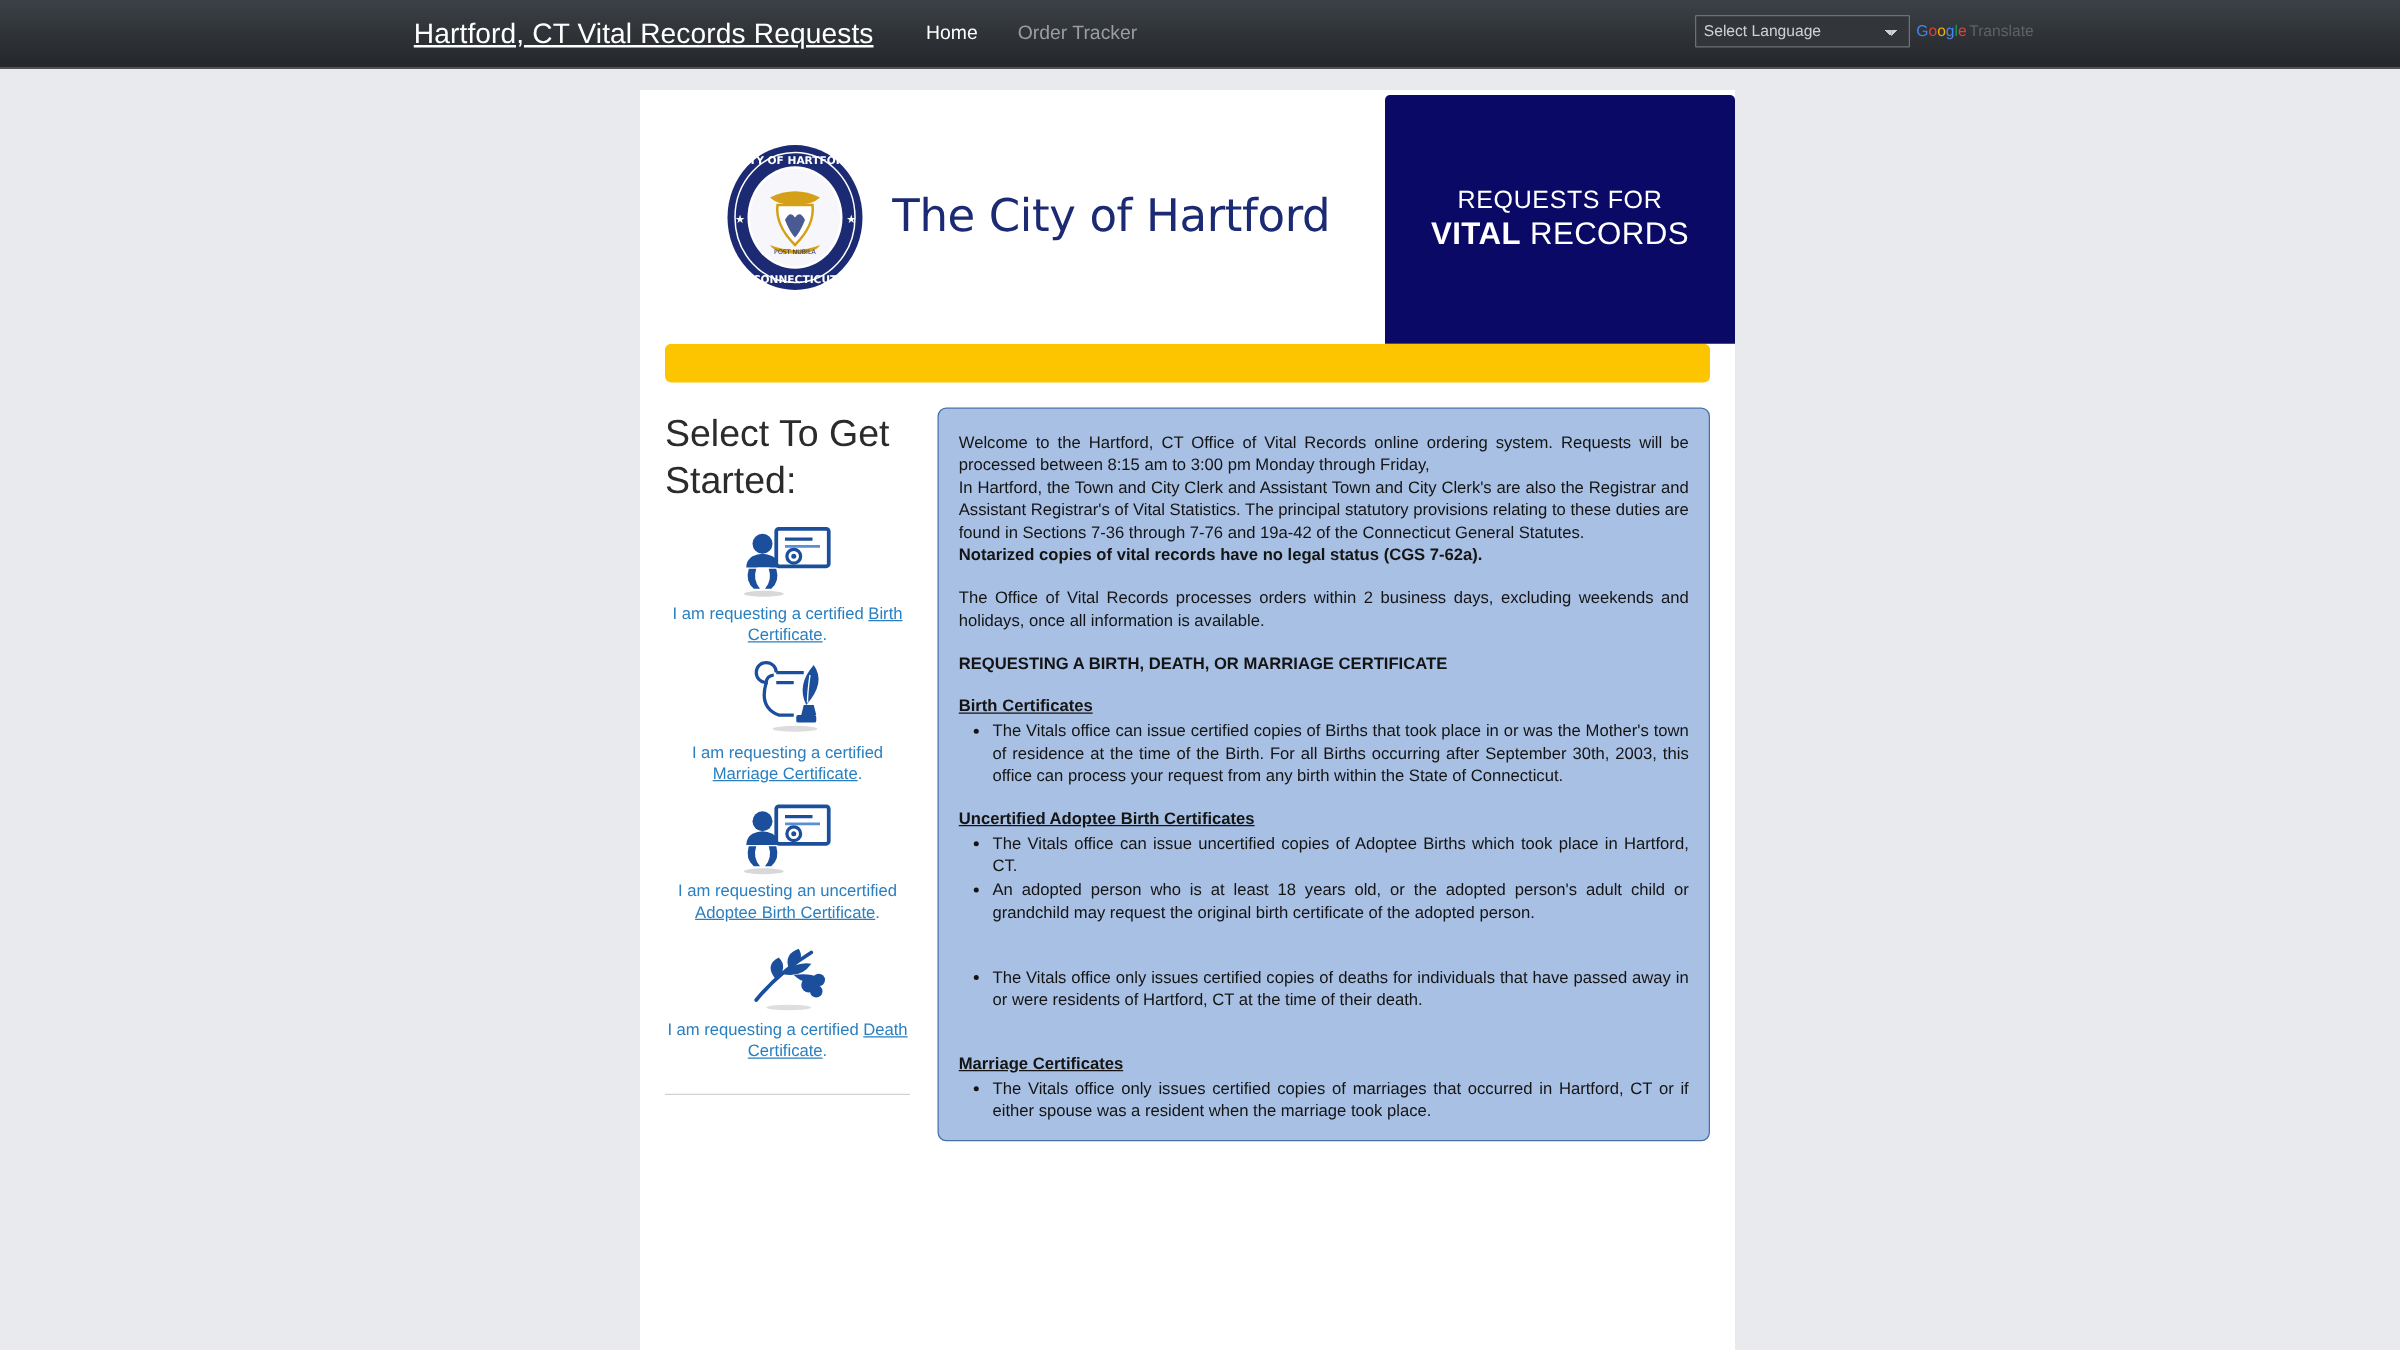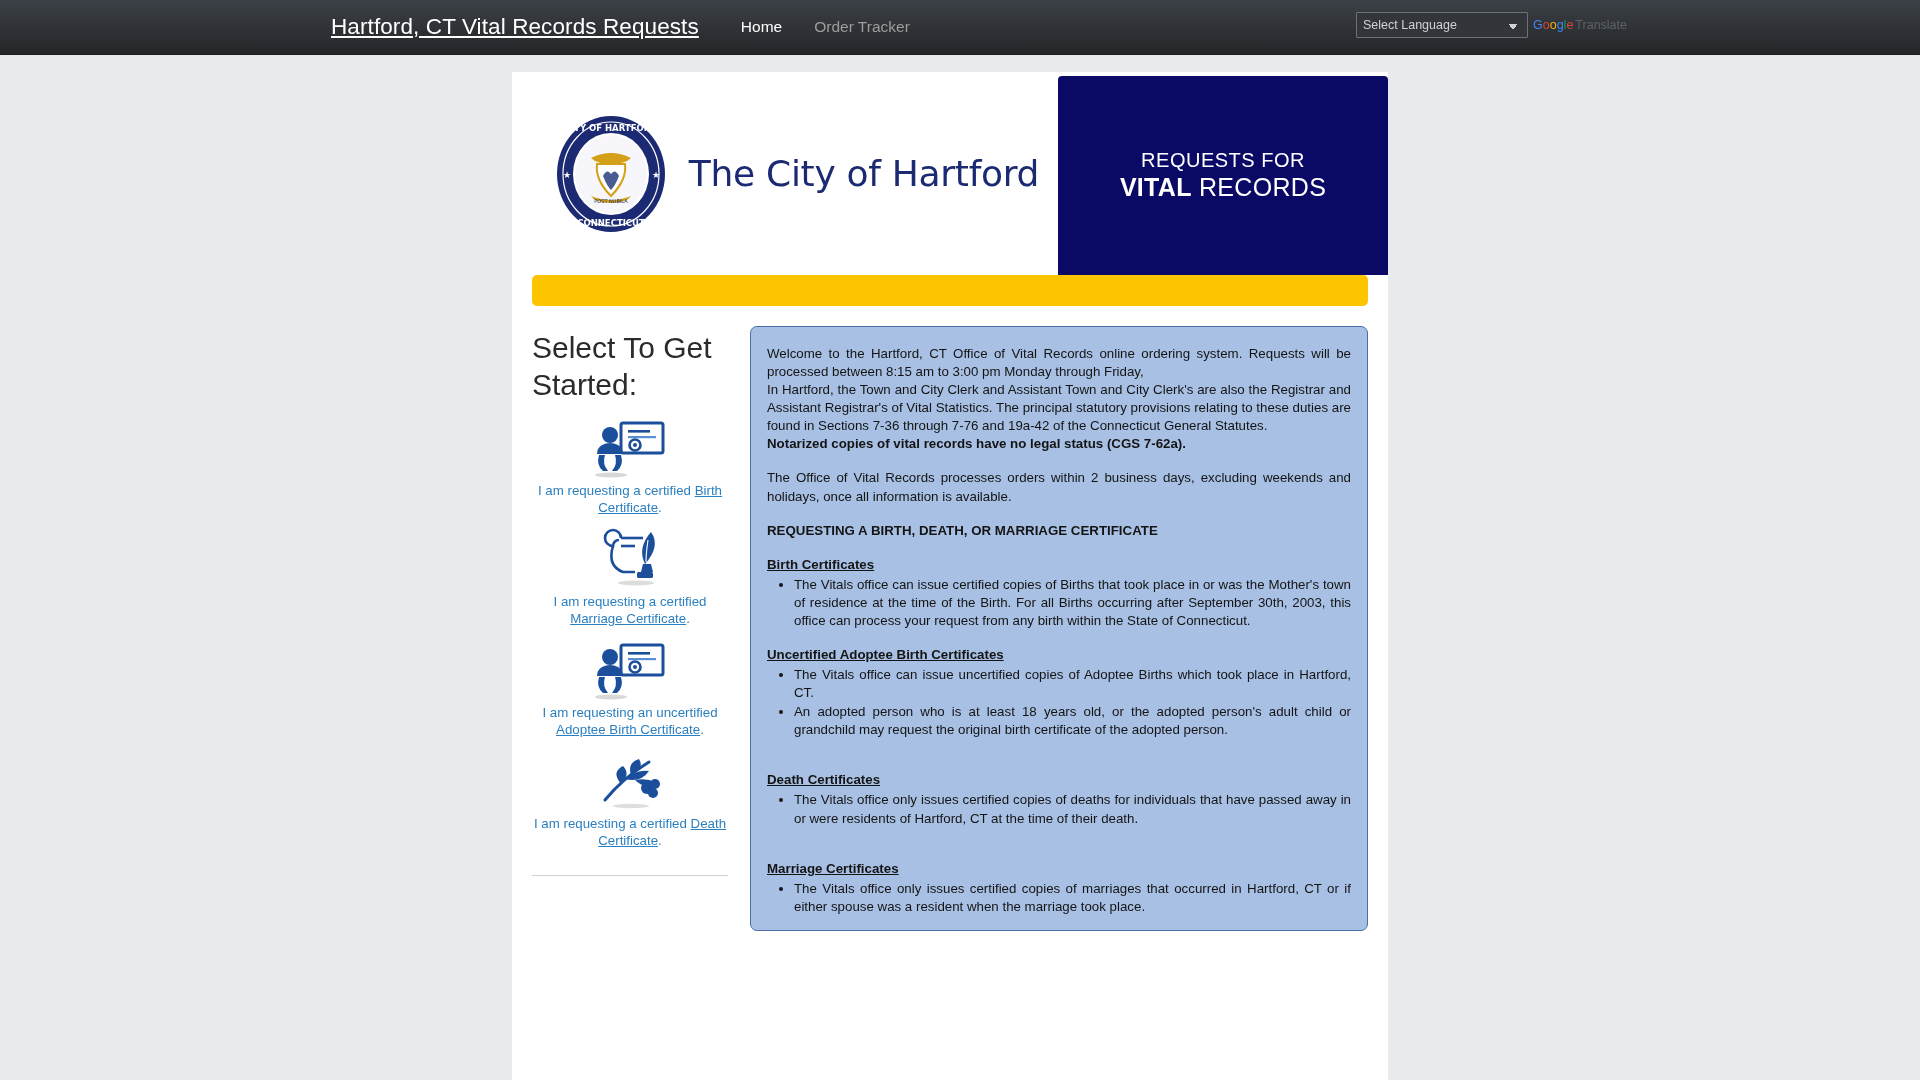--- a/index.html
+++ b/index.html
@@ -125,21 +125,21 @@
   }
   .city-title {
     font-family: "DejaVu Sans", sans-serif;
     font-size: 36px;
     color: #1b2a72;
     margin-left: 18px;
     white-space: nowrap;
     letter-spacing: -0.3px;
   }
   .banner-right {
-    width: 330px;
+    width: 280px;
     background: #0a0a66;
     border-radius: 4px 4px 0 0;
     display: flex;
     flex-direction: column;
     align-items: center;
     justify-content: center;
     color: #fff;
     margin-top: 4px;
   }
   .br-l1 {
@@ -385,21 +385,20 @@
 
         <h4><u> Uncertified Adoptee Birth Certificates </u></h4>
         <ul>
           <li>The Vitals office can issue uncertified copies of Adoptee Births which took place in Hartford, CT.</li>
           <li>An adopted person who is at least 18 years old, or the adopted person's adult child or grandchild may request the original birth certificate of the adopted person.</li>
         </ul>
 
         <div class="spacer"></div>
         <div class="spacer"></div>
 
-        <h4><u>Death Certificates </u></h4>
         <ul>
           <li>The Vitals office only issues certified copies of deaths for individuals that have passed away in or were residents of Hartford, CT at the time of their death.</li>
         </ul>
 
         <div class="spacer"></div>
         <div class="spacer"></div>
 
         <h4><u>Marriage Certificates </u></h4>
         <ul>
           <li>The Vitals office only issues certified copies of marriages that occurred in Hartford, CT or if either spouse was a resident when the marriage took place.</li>

